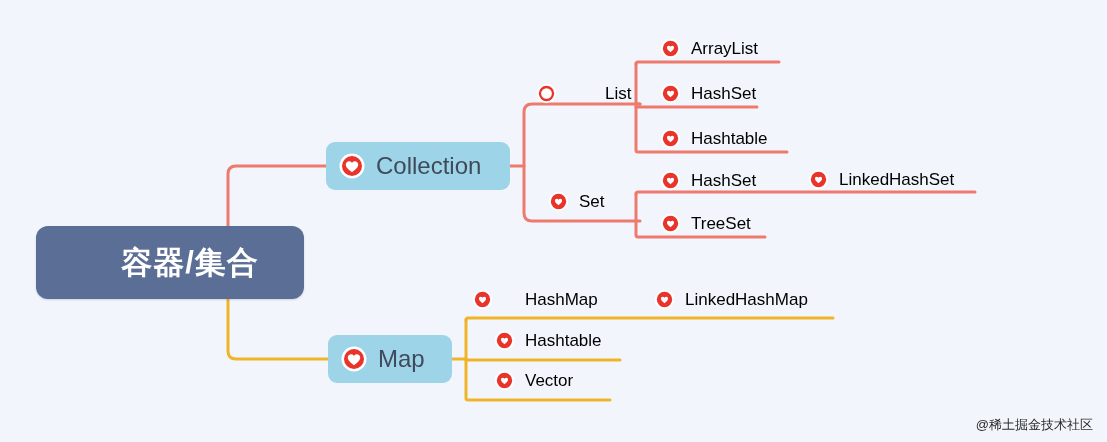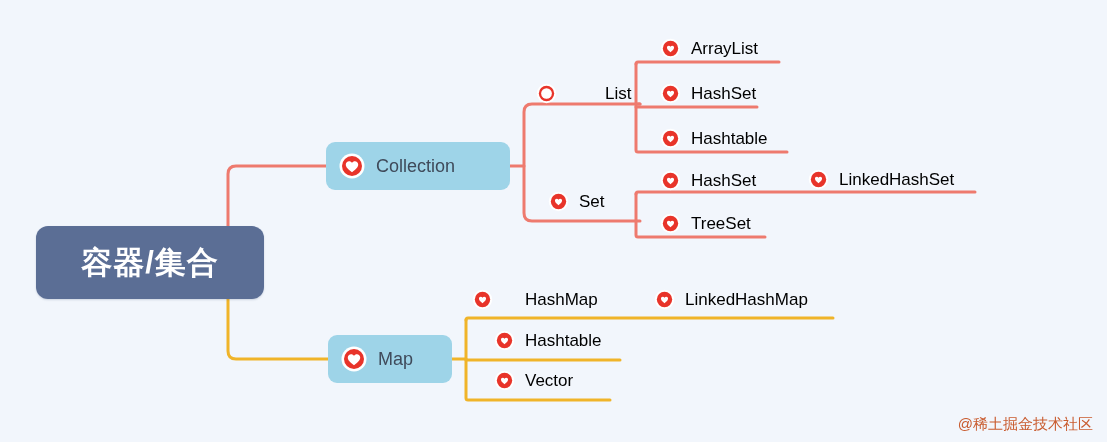--- a/index.html
+++ b/index.html
@@ -31,20 +31,21 @@
     left: 36px;
     top: 226px;
     width: 228px;
     height: 73px;
     background: #5b6e95;
     border-radius: 12px;
     display: flex;
     align-items: center;
     justify-content: center;
     box-shadow: 0 1px 2px rgba(40,60,100,0.18);
+    padding-left: 40px;
   }
   .root-label {
     color: #ffffff;
     font-size: 31px;
     font-weight: bold;
     letter-spacing: 1px;
     white-space: nowrap;
   }
 
   
@@ -53,21 +54,21 @@
     height: 48px;
     background: #9ed4e8;
     border-radius: 9px;
     display: flex;
     align-items: center;
     padding: 0 18px 0 13px;
     box-sizing: border-box;
   }
   .branch-label {
     color: #3f4a5a;
-    font-size: 18px;
+    font-size: 24px;
     white-space: nowrap;
     margin-left: 11px;
   }
 
   
   .node-text {
     position: absolute;
     display: flex;
     align-items: center;
     white-space: nowrap;
@@ -87,22 +88,22 @@
     flex: 0 0 auto;
     line-height: 0;
   }
   .heart-ico svg { display: block; }
 
   
   .watermark {
     position: absolute;
     right: 14px;
     bottom: 8px;
-    color: #c2410c;
-    font-size: 15px;
+    color: #000000;
+    font-size: 13px;
     white-space: nowrap;
     opacity: 0.85;
   }
 </style>
 </head>
 <body>
 
 <div id="canvas">
 
   <svg id="wires" viewBox="0 0 1107 442" xmlns="http://www.w3.org/2000/svg">

